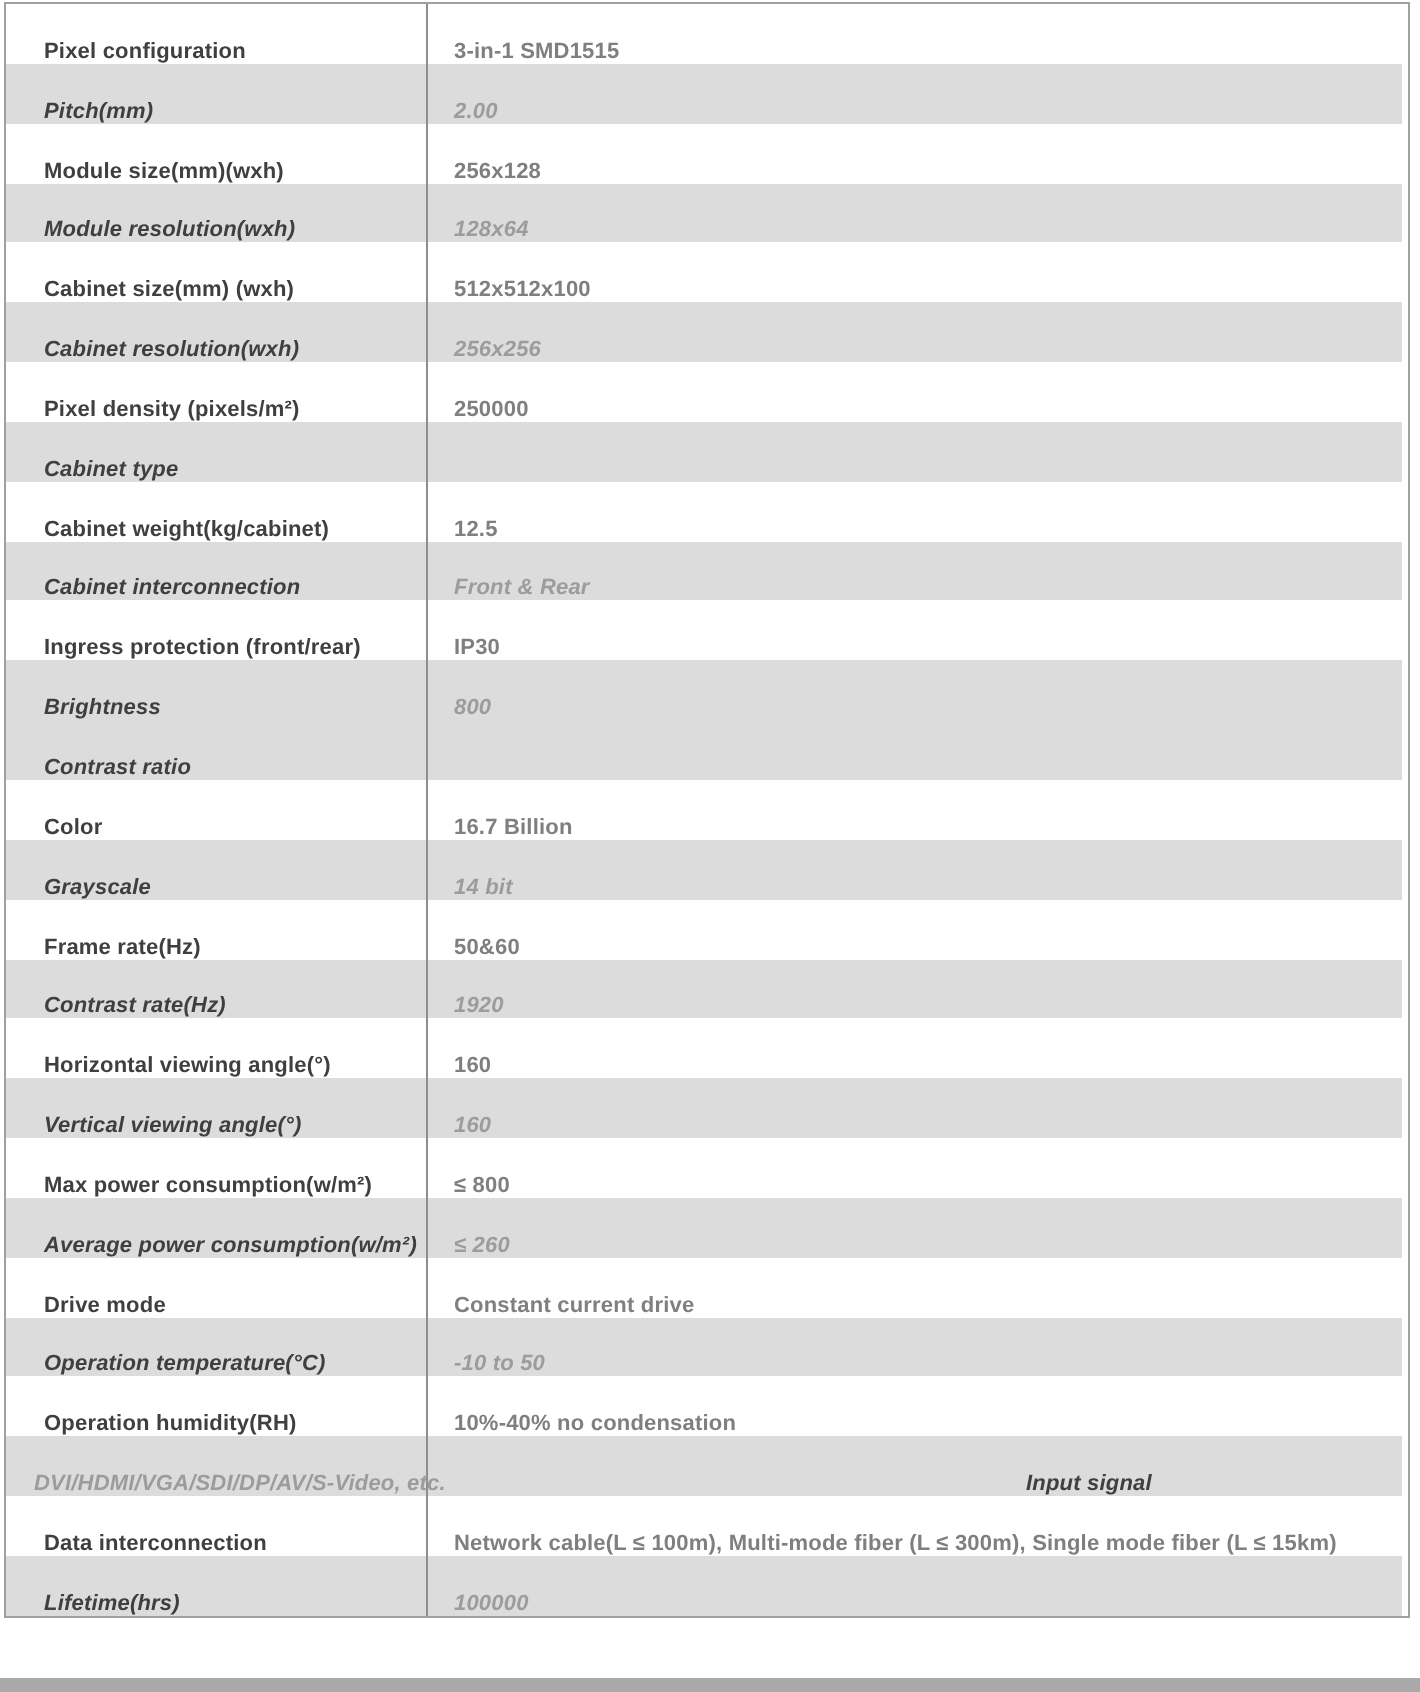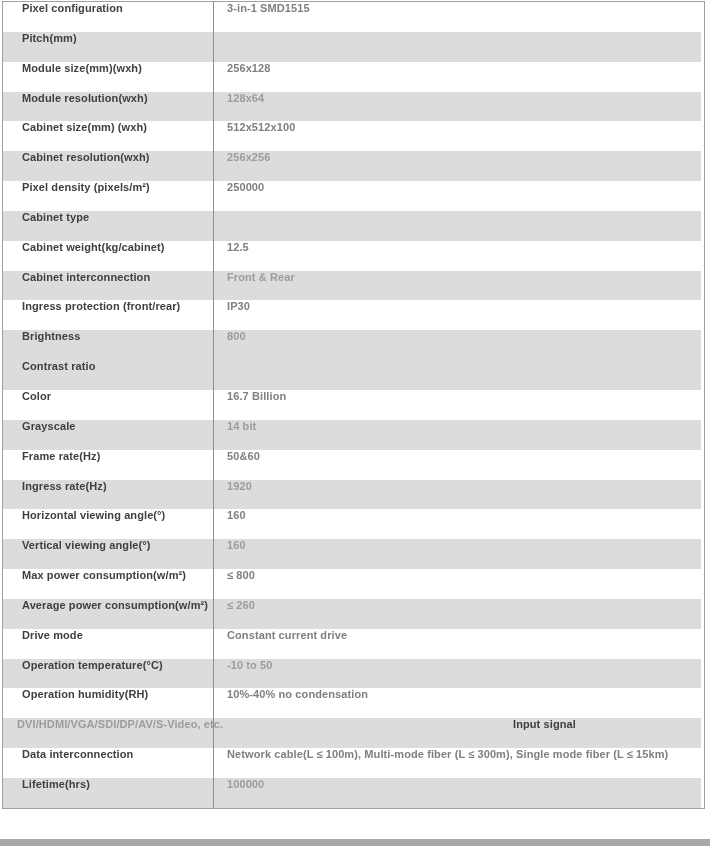--- a/index.html
+++ b/index.html
@@ -23,27 +23,28 @@
     position:absolute;
     left:2px;top:1px;
     width:701px;
     border:1px solid var(--border);
     background:#ffffff;
   }
   .rows{position:relative;}
   .row{
     display:flex;
     height:29.85px;
-    align-items:flex-start;
+    align-items:flex-end;
     position:relative;
   }
   .row.striped{
     background-image:linear-gradient(var(--stripe),var(--stripe));
     background-repeat:no-repeat;
     background-size:calc(100% - 3px) 100%;
+    font-style:italic;
   }
   .cell{
     font-size:11px;
     font-weight:bold;
     letter-spacing:0.1px;
     white-space:nowrap;
     overflow:hidden;
   }
   .cell.label{
     width:210px;
@@ -80,20 +81,21 @@
 
 <div class="spec-table">
   <div class="rows">
   <div class="row">
     <div class="cell label">Pixel configuration</div>
     <div class="cell value">3-in-1 SMD1515</div>
   </div>
 
   <div class="row striped">
     <div class="cell label">Pitch(mm)</div>
+    <div class="cell value">2.00</div>
   </div>
 
   <div class="row">
     <div class="cell label">Module size(mm)(wxh)</div>
     <div class="cell value">256x128</div>
   </div>
 
   <div class="row striped">
     <div class="cell label">Module resolution(wxh)</div>
     <div class="cell value">128x64</div>
@@ -152,21 +154,21 @@
     <div class="cell label">Grayscale</div>
     <div class="cell value">14 bit</div>
   </div>
 
   <div class="row">
     <div class="cell label">Frame rate(Hz)</div>
     <div class="cell value">50&amp;60</div>
   </div>
 
   <div class="row striped">
-    <div class="cell label">Ingress rate(Hz)</div>
+    <div class="cell label">Contrast rate(Hz)</div>
     <div class="cell value">1920</div>
   </div>
 
   <div class="row">
     <div class="cell label">Horizontal viewing angle(°)</div>
     <div class="cell value">160</div>
   </div>
 
   <div class="row striped">
     <div class="cell label">Vertical viewing angle(°)</div>

